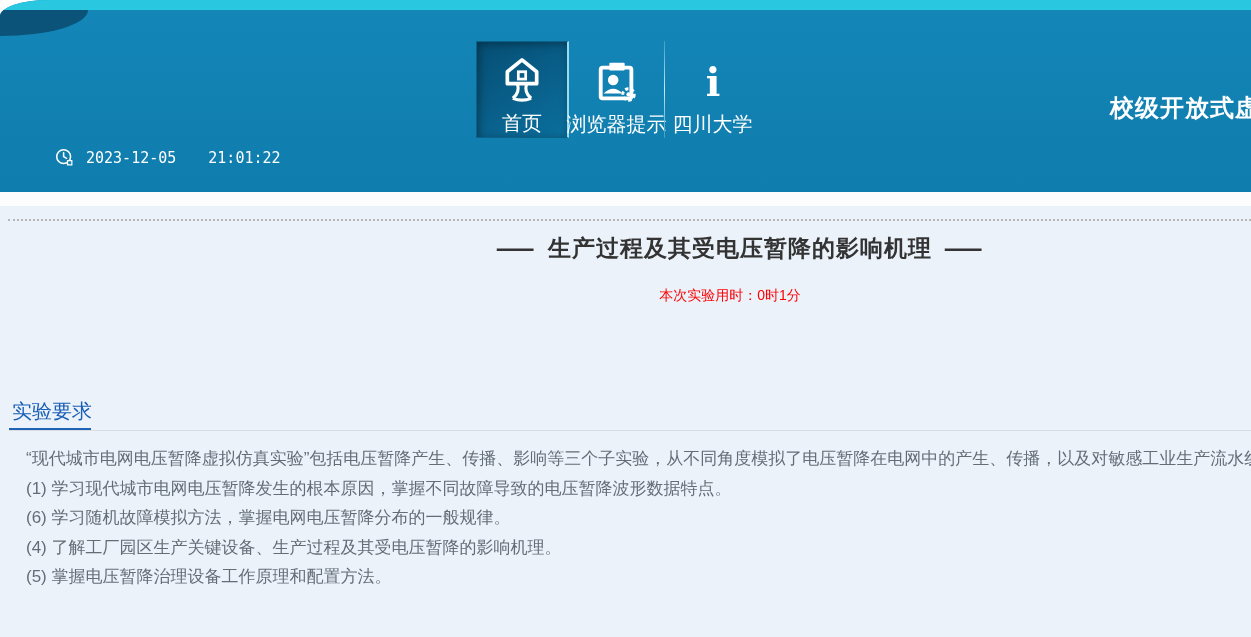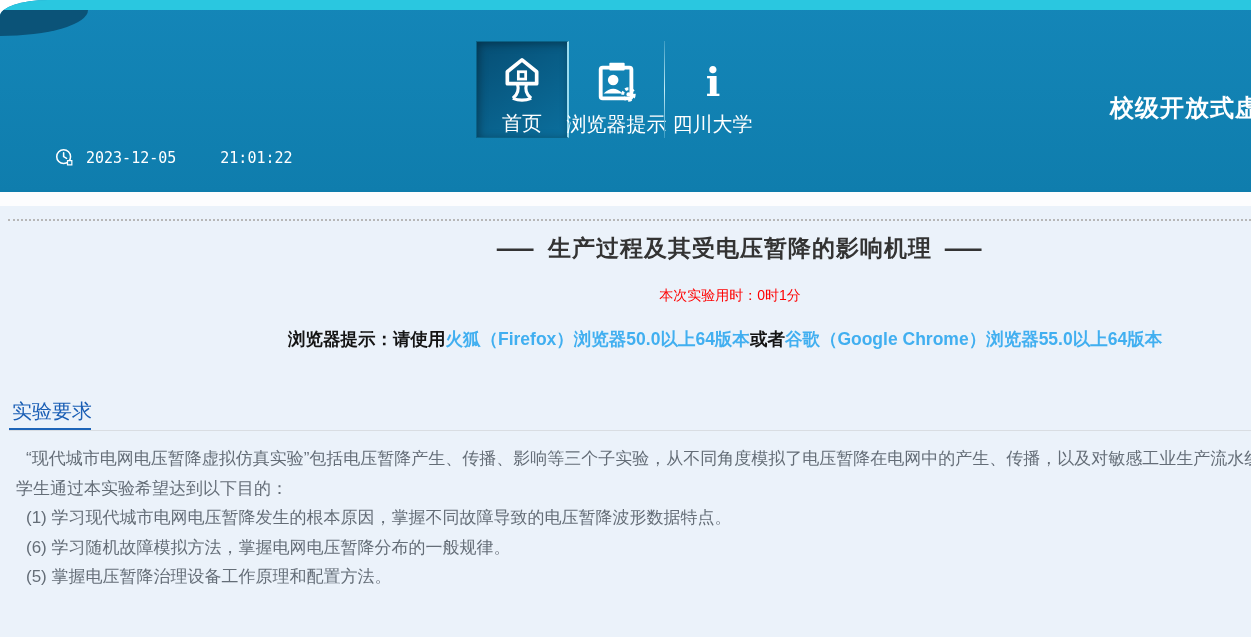--- a/index.html
+++ b/index.html
@@ -15,21 +15,21 @@
   .corner-wave{position:absolute;top:10px;left:0;width:88px;height:26px;background:#0b5378;
     border-radius:0 0 100% 0;}
   .logo-block{position:absolute;top:60px;left:57px;display:flex;align-items:flex-start;}
   .seal{margin-top:6px;}
   .uni-names{margin-left:14px;color:#fff;}
   .uni-cn{font-size:33px;font-weight:bold;letter-spacing:9px;line-height:40px;white-space:nowrap;}
   .uni-en{font-size:13.5px;font-weight:bold;letter-spacing:1.8px;margin-top:2px;white-space:nowrap;}
   .datetime{position:absolute;top:148px;left:55px;display:flex;align-items:center;
     color:#fff;font-family:"DejaVu Sans Mono","Liberation Mono",monospace;font-size:15px;}
   .datetime .date{margin-left:12px;}
-  .datetime .time{margin-left:44px;}
+  .datetime .time{margin-left:32px;}
   
   .nav{position:absolute;left:476px;top:41px;height:97px;display:flex;align-items:stretch;}
   .nav-item{width:95px;display:flex;flex-direction:column;align-items:center;cursor:pointer;}
   .nav-item .ico{height:62px;display:flex;align-items:flex-end;justify-content:center;padding-top:10px;}
   .nav-item .lbl{color:#fff;font-size:20px;margin-top:6px;white-space:nowrap;}
   .nav-item.active{width:90px;
     background:linear-gradient(145deg,#064e74,#0b6f9d);
     border:1px solid #0a6287;border-right:2px solid #9adcef;
     box-shadow:inset 2px 2px 8px rgba(0,0,0,.35);}
   .nav-sep{width:1px;height:97px;background:linear-gradient(#3d9dc4,#c4ecf7,#3d9dc4);}
@@ -122,29 +122,26 @@
   <div class="white-strip"></div>
   <div class="content-bg"></div>
   <div class="dotted-line"></div>
 
   <div class="exp-title">
     <span class="dash">—</span><span>生产过程及其受电压暂降的影响机理</span><span class="dash">—</span>
   </div>
 
   <div class="elapsed">本次实验用时：0时1分</div>
 
-  <div class="browser-tip">
-    <span>浏览器提示：请使用</span><span class="lt">火狐（Firefox）浏览器50.0以上64版本</span><span>或者</span><span class="lt">谷歌（Google Chrome）浏览器55.0以上64版本</span>
-  </div>
 
   <div class="section-title">实验要求</div>
   <div class="section-underline"></div>
   <div class="gray-line"></div>
 
   <div class="body-text">
     <div class="p1">“现代城市电网电压暂降虚拟仿真实验”包括电压暂降产生、传播、影响等三个子实验，从不同角度模拟了电压暂降在电网中的产生、传播，以及对敏感工业生产流水线造成的影响</div>
-    <div class="p2">学生通过本实验希望达到以下目的：</div>
     <div class="req-item">(1) 学习现代城市电网电压暂降发生的根本原因，掌握不同故障导致的电压暂降波形数据特点。</div>
     <div class="req-item">(6) 学习随机故障模拟方法，掌握电网电压暂降分布的一般规律。</div>
+    <div class="req-item">(4) 了解工厂园区生产关键设备、生产过程及其受电压暂降的影响机理。</div>
     <div class="req-item">(5) 掌握电压暂降治理设备工作原理和配置方法。</div>
   </div>
 
 </div>
 
 </body></html>

